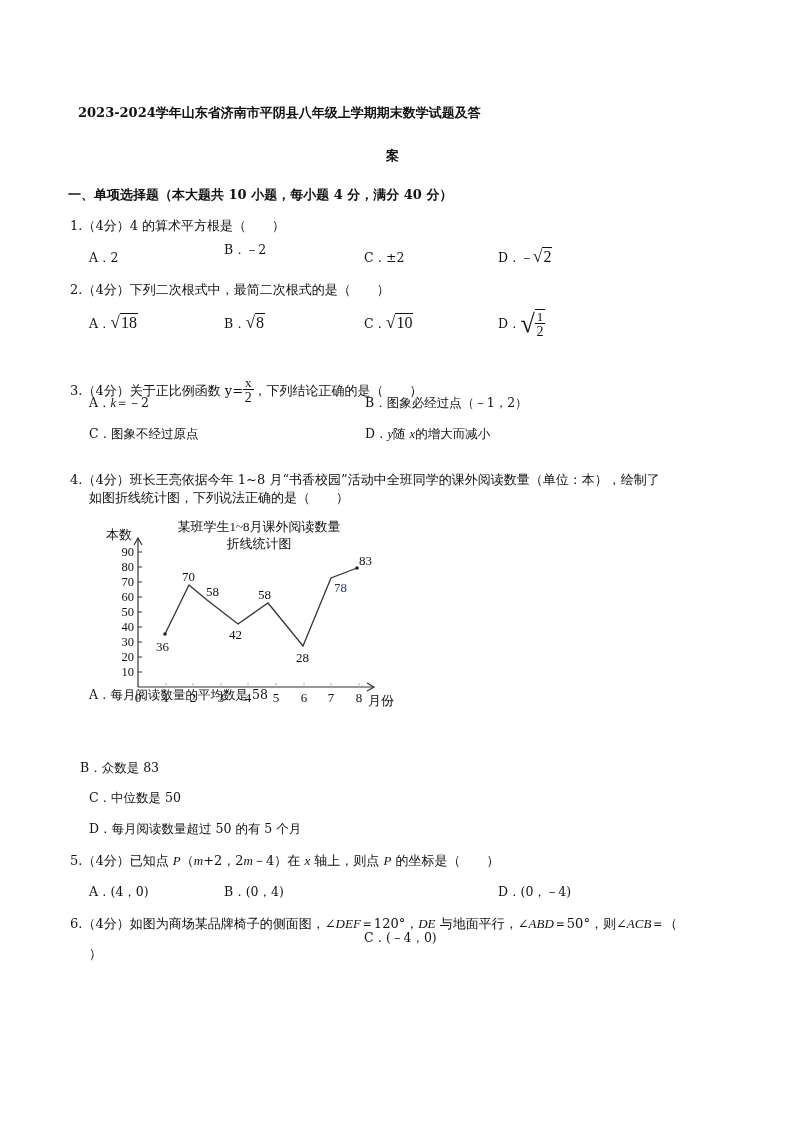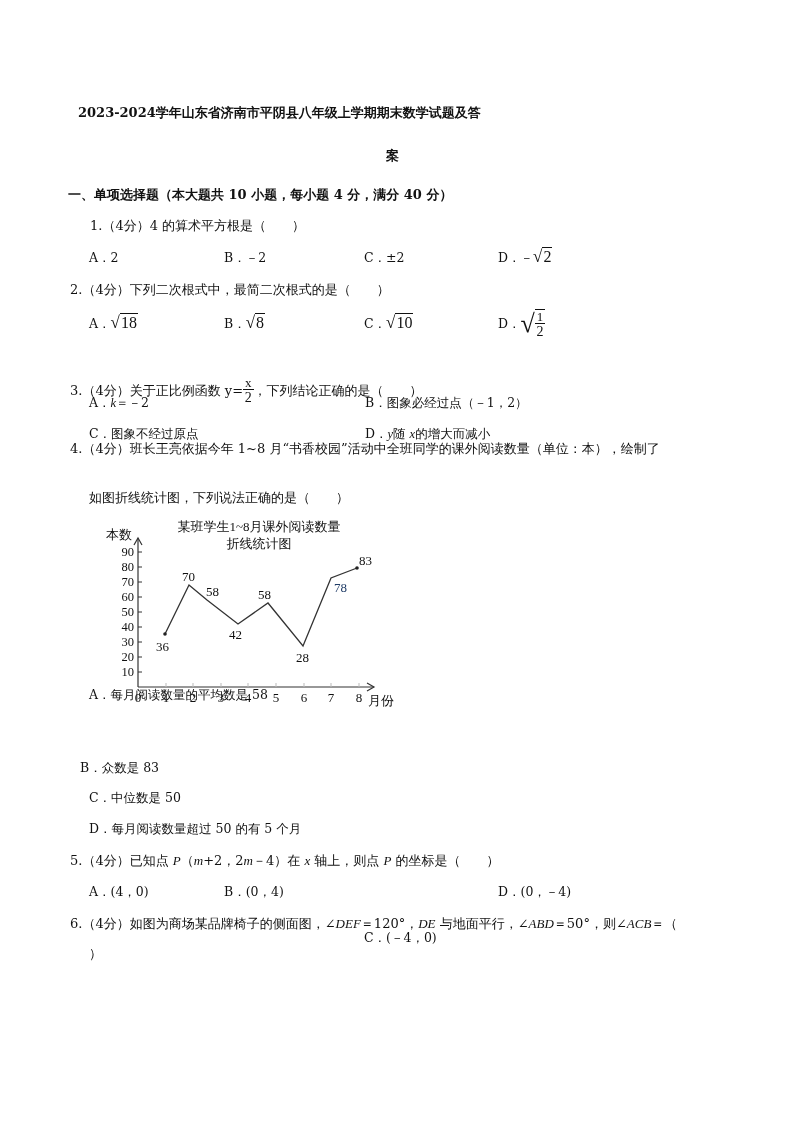--- a/index.html
+++ b/index.html
@@ -22,45 +22,45 @@
   .chart-wrap text { font-family: "Liberation Serif", "DejaVu Serif", serif; }
 </style>
 </head>
 <body>
 
 <div class="abs title" style="left:78px; top:104px;">2023-2024学年山东省济南市平阴县八年级上学期期末数学试题及答</div>
 <div class="abs title" style="left:386px; top:147px;">案</div>
 
 <div class="abs section" style="left:68px; top:186px;">一、单项选择题（本大题共 10 小题，每小题 4 分，满分 40 分）</div>
 
-<div class="abs q" style="left:70px; top:217px;margin-left:20px;">
+<div class="abs q" style="left:70px; top:217px;">
   <span>1.</span><span>（4分）4 的算术平方根是（　　）</span>
 </div>
 <div class="abs opt" style="left:89px; top:250px;"><span>A．</span><span>2</span></div>
-<div class="abs opt" style="left:224px; top:250px;"><span>B．</span><span>－2</span></div>
+<div class="abs opt" style="left:224px; top:242px;"><span>B．</span><span>－2</span></div>
 <div class="abs opt" style="left:364px; top:250px;"><span>C．</span><span>±2</span></div>
 <div class="abs opt" style="left:498px; top:247px;"><span>D．</span><span>－</span><span class="sqrt"><span class="sym">√</span><span class="rad">2</span></span></div>
 
 <div class="abs q" style="left:70px; top:281px;">
   <span>2.</span><span>（4分）下列二次根式中，最简二次根式的是（　　）</span>
 </div>
 <div class="abs opt" style="left:89px; top:313px;"><span>A．</span><span class="sqrt"><span class="sym">√</span><span class="rad">18</span></span></div>
 <div class="abs opt" style="left:224px; top:313px;"><span>B．</span><span class="sqrt"><span class="sym">√</span><span class="rad">8</span></span></div>
 <div class="abs opt" style="left:364px; top:313px;text-align:right;"><span>C．</span><span class="sqrt"><span class="sym">√</span><span class="rad">10</span></span></div>
 <div class="abs opt" style="left:498px; top:309px;"><span style="vertical-align:middle;">D．</span><span class="sqrt"><span class="sym" style="font-size:26px; vertical-align:middle;">√</span><span class="frac" style="border-top:1px solid #111;"><span class="num">1</span><span class="den">2</span></span></span></div>
 
 <div class="abs q" style="left:70px; top:352px;margin-top:24px;">
   <span style="vertical-align:middle;">3.</span><span style="vertical-align:middle;">（4分）关于正比例函数 y=</span><span class="frac"><span class="num">x</span><span class="den">2</span></span><span style="vertical-align:middle;">，下列结论正确的是（　　）</span>
 </div>
 <div class="abs opt" style="left:89px; top:395px;"><span>A．</span><span class="ital">k</span><span>＝－2</span></div>
 <div class="abs opt" style="left:365px; top:395px;"><span>B．</span><span>图象必经过点（－1，2）</span></div>
 <div class="abs opt" style="left:89px; top:426px;"><span>C．</span><span>图象不经过原点</span></div>
 <div class="abs opt" style="left:365px; top:426px;"><span>D．</span><span class="ital">y</span><span>随</span><span> </span><span class="ital">x</span><span>的增大而减小</span></div>
 
-<div class="abs q" style="left:70px; top:440px;">
+<div class="abs q" style="left:70px; top:471px;">
   <span>4.</span><span>（4分）班长王亮依据今年 1~8 月“书香校园”活动中全班同学的课外阅读数量（单位：本），绘制了</span>
 </div>
 <div class="abs q" style="left:89px; top:489px;">如图折线统计图，下列说法正确的是（　　）</div>
 
 <div class="chart-wrap">
   <svg viewBox="0 0 320 200" xmlns="http://www.w3.org/2000/svg">
 
     <text x="163" y="16" font-size="13" text-anchor="middle" fill="#111">某班学生1~8月课外阅读数量</text>
     <text x="163" y="33" font-size="13" text-anchor="middle" fill="#111">折线统计图</text>
     <text x="10" y="24" font-size="13" fill="#111">本数</text>

